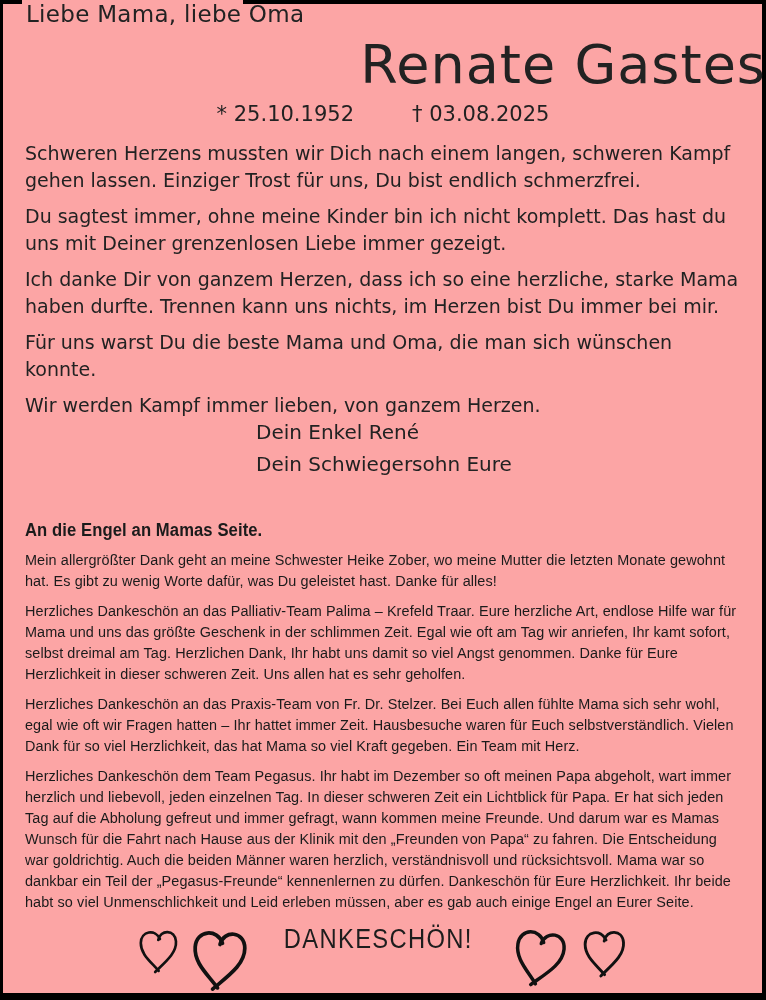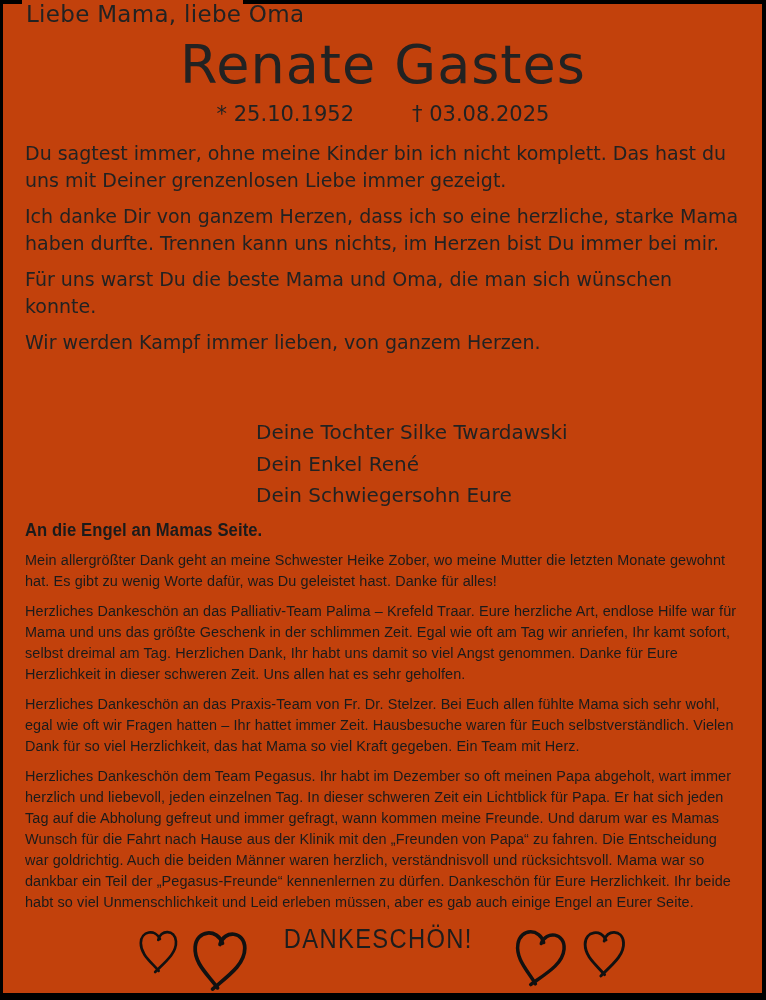--- a/index.html
+++ b/index.html
@@ -2,21 +2,21 @@
 <html lang="de"><head>
 <meta charset="utf-8">
 <style>
   html, body { margin: 0; padding: 0; background: #ffffff; }
   * { box-sizing: border-box; }
 
   .page {
     position: relative;
     width: 766px;
     height: 1000px;
-    background: #c2410c;
+    background: #fca5a5;
     overflow: hidden;
     color: #1d1d1d;
     font-family: "Liberation Sans", sans-serif;
   }
 
   
   .b-left   { position: absolute; left: 0; top: 0; width: 3px; height: 100%; background: #000; }
   .b-right  { position: absolute; right: 0; top: 0; width: 4px; height: 100%; background: #000; }
   .b-bottom { position: absolute; left: 0; bottom: 0; width: 100%; height: 7px; background: #000; }
   .b-top-corner { position: absolute; left: 0; top: 0; width: 22px; height: 4px; background: #000; }
@@ -25,21 +25,21 @@
   
   .hand { font-family: "DejaVu Sans", sans-serif; color: #222; }
 
   .eyebrow {
     position: absolute; left: 26px; top: 1px;
     font-size: 23px; letter-spacing: 0.3px; white-space: nowrap;
   }
 
   .deceased-name {
     position: absolute; left: 0; right: 0; top: 33px;
-    text-align: center; font-size: 54px; letter-spacing: 1px;
+    text-align: right; font-size: 54px; letter-spacing: 1px;
     font-weight: 400;
   }
 
   .dates {
     position: absolute; left: 0; right: 0; top: 102px;
     display: flex; justify-content: center; gap: 58px;
     font-size: 21px;
   }
 
   .notice-body {
@@ -97,28 +97,28 @@
   <div class="b-top-main"></div>
 
   <div class="eyebrow hand">Liebe Mama, liebe Oma</div>
   <div class="deceased-name hand">Renate Gastes</div>
   <div class="dates hand">
     <span>* 25.10.1952</span>
     <span>† 03.08.2025</span>
   </div>
 
   <div class="notice-body hand">
+    <p>Schweren Herzens mussten wir Dich nach einem langen, schweren Kampf gehen lassen. Einziger Trost für uns, Du bist endlich schmerzfrei.</p>
     <p>Du sagtest immer, ohne meine Kinder bin ich nicht komplett. Das hast du uns mit Deiner grenzenlosen Liebe immer gezeigt.</p>
     <p>Ich danke Dir von ganzem Herzen, dass ich so eine herzliche, starke Mama haben durfte. Trennen kann uns nichts, im Herzen bist Du immer bei mir.</p>
     <p>Für uns warst Du die beste Mama und Oma, die man sich wünschen konnte.</p>
     <p>Wir werden Kampf immer lieben, von ganzem Herzen.</p>
   </div>
 
   <div class="signatures hand">
-    <div>Deine Tochter Silke Twardawski</div>
     <div>Dein Enkel René</div>
     <div>Dein Schwiegersohn Eure</div>
   </div>
 
   <div class="thanks">
     <p class="thanks-heading">An die Engel an Mamas Seite.</p>
     <p class="tp">Mein allergrößter Dank geht an meine Schwester Heike Zober, wo meine Mutter die letzten Monate gewohnt hat. Es gibt zu wenig Worte dafür, was Du geleistet hast. Danke für alles!</p>
     <p class="tp">Herzliches Dankeschön an das Palliativ-Team Palima – Krefeld Traar. Eure herzliche Art, endlose Hilfe war für Mama und uns das größte Geschenk in der schlimmen Zeit. Egal wie oft am Tag wir anriefen, Ihr kamt sofort, selbst dreimal am Tag. Herzlichen Dank, Ihr habt uns damit so viel Angst genommen. Danke für Eure Herzlichkeit in dieser schweren Zeit. Uns allen hat es sehr geholfen.</p>
     <p class="tp">Herzliches Dankeschön an das Praxis-Team von Fr. Dr. Stelzer. Bei Euch allen fühlte Mama sich sehr wohl, egal wie oft wir Fragen hatten – Ihr hattet immer Zeit. Hausbesuche waren für Euch selbstverständlich. Vielen Dank für so viel Herzlichkeit, das hat Mama so viel Kraft gegeben. Ein Team mit Herz.</p>
     <p class="tp">Herzliches Dankeschön dem Team Pegasus. Ihr habt im Dezember so oft meinen Papa abgeholt, wart immer herzlich und liebevoll, jeden einzelnen Tag. In dieser schweren Zeit ein Lichtblick für Papa. Er hat sich jeden Tag auf die Abholung gefreut und immer gefragt, wann kommen meine Freunde. Und darum war es Mamas Wunsch für die Fahrt nach Hause aus der Klinik mit den „Freunden von Papa“ zu fahren. Die Entscheidung war goldrichtig. Auch die beiden Männer waren herzlich, verständnisvoll und rücksichtsvoll. Mama war so dankbar ein Teil der „Pegasus-Freunde“ kennenlernen zu dürfen. Dankeschön für Eure Herzlichkeit. Ihr beide habt so viel Unmenschlichkeit und Leid erleben müssen, aber es gab auch einige Engel an Eurer Seite.</p>

